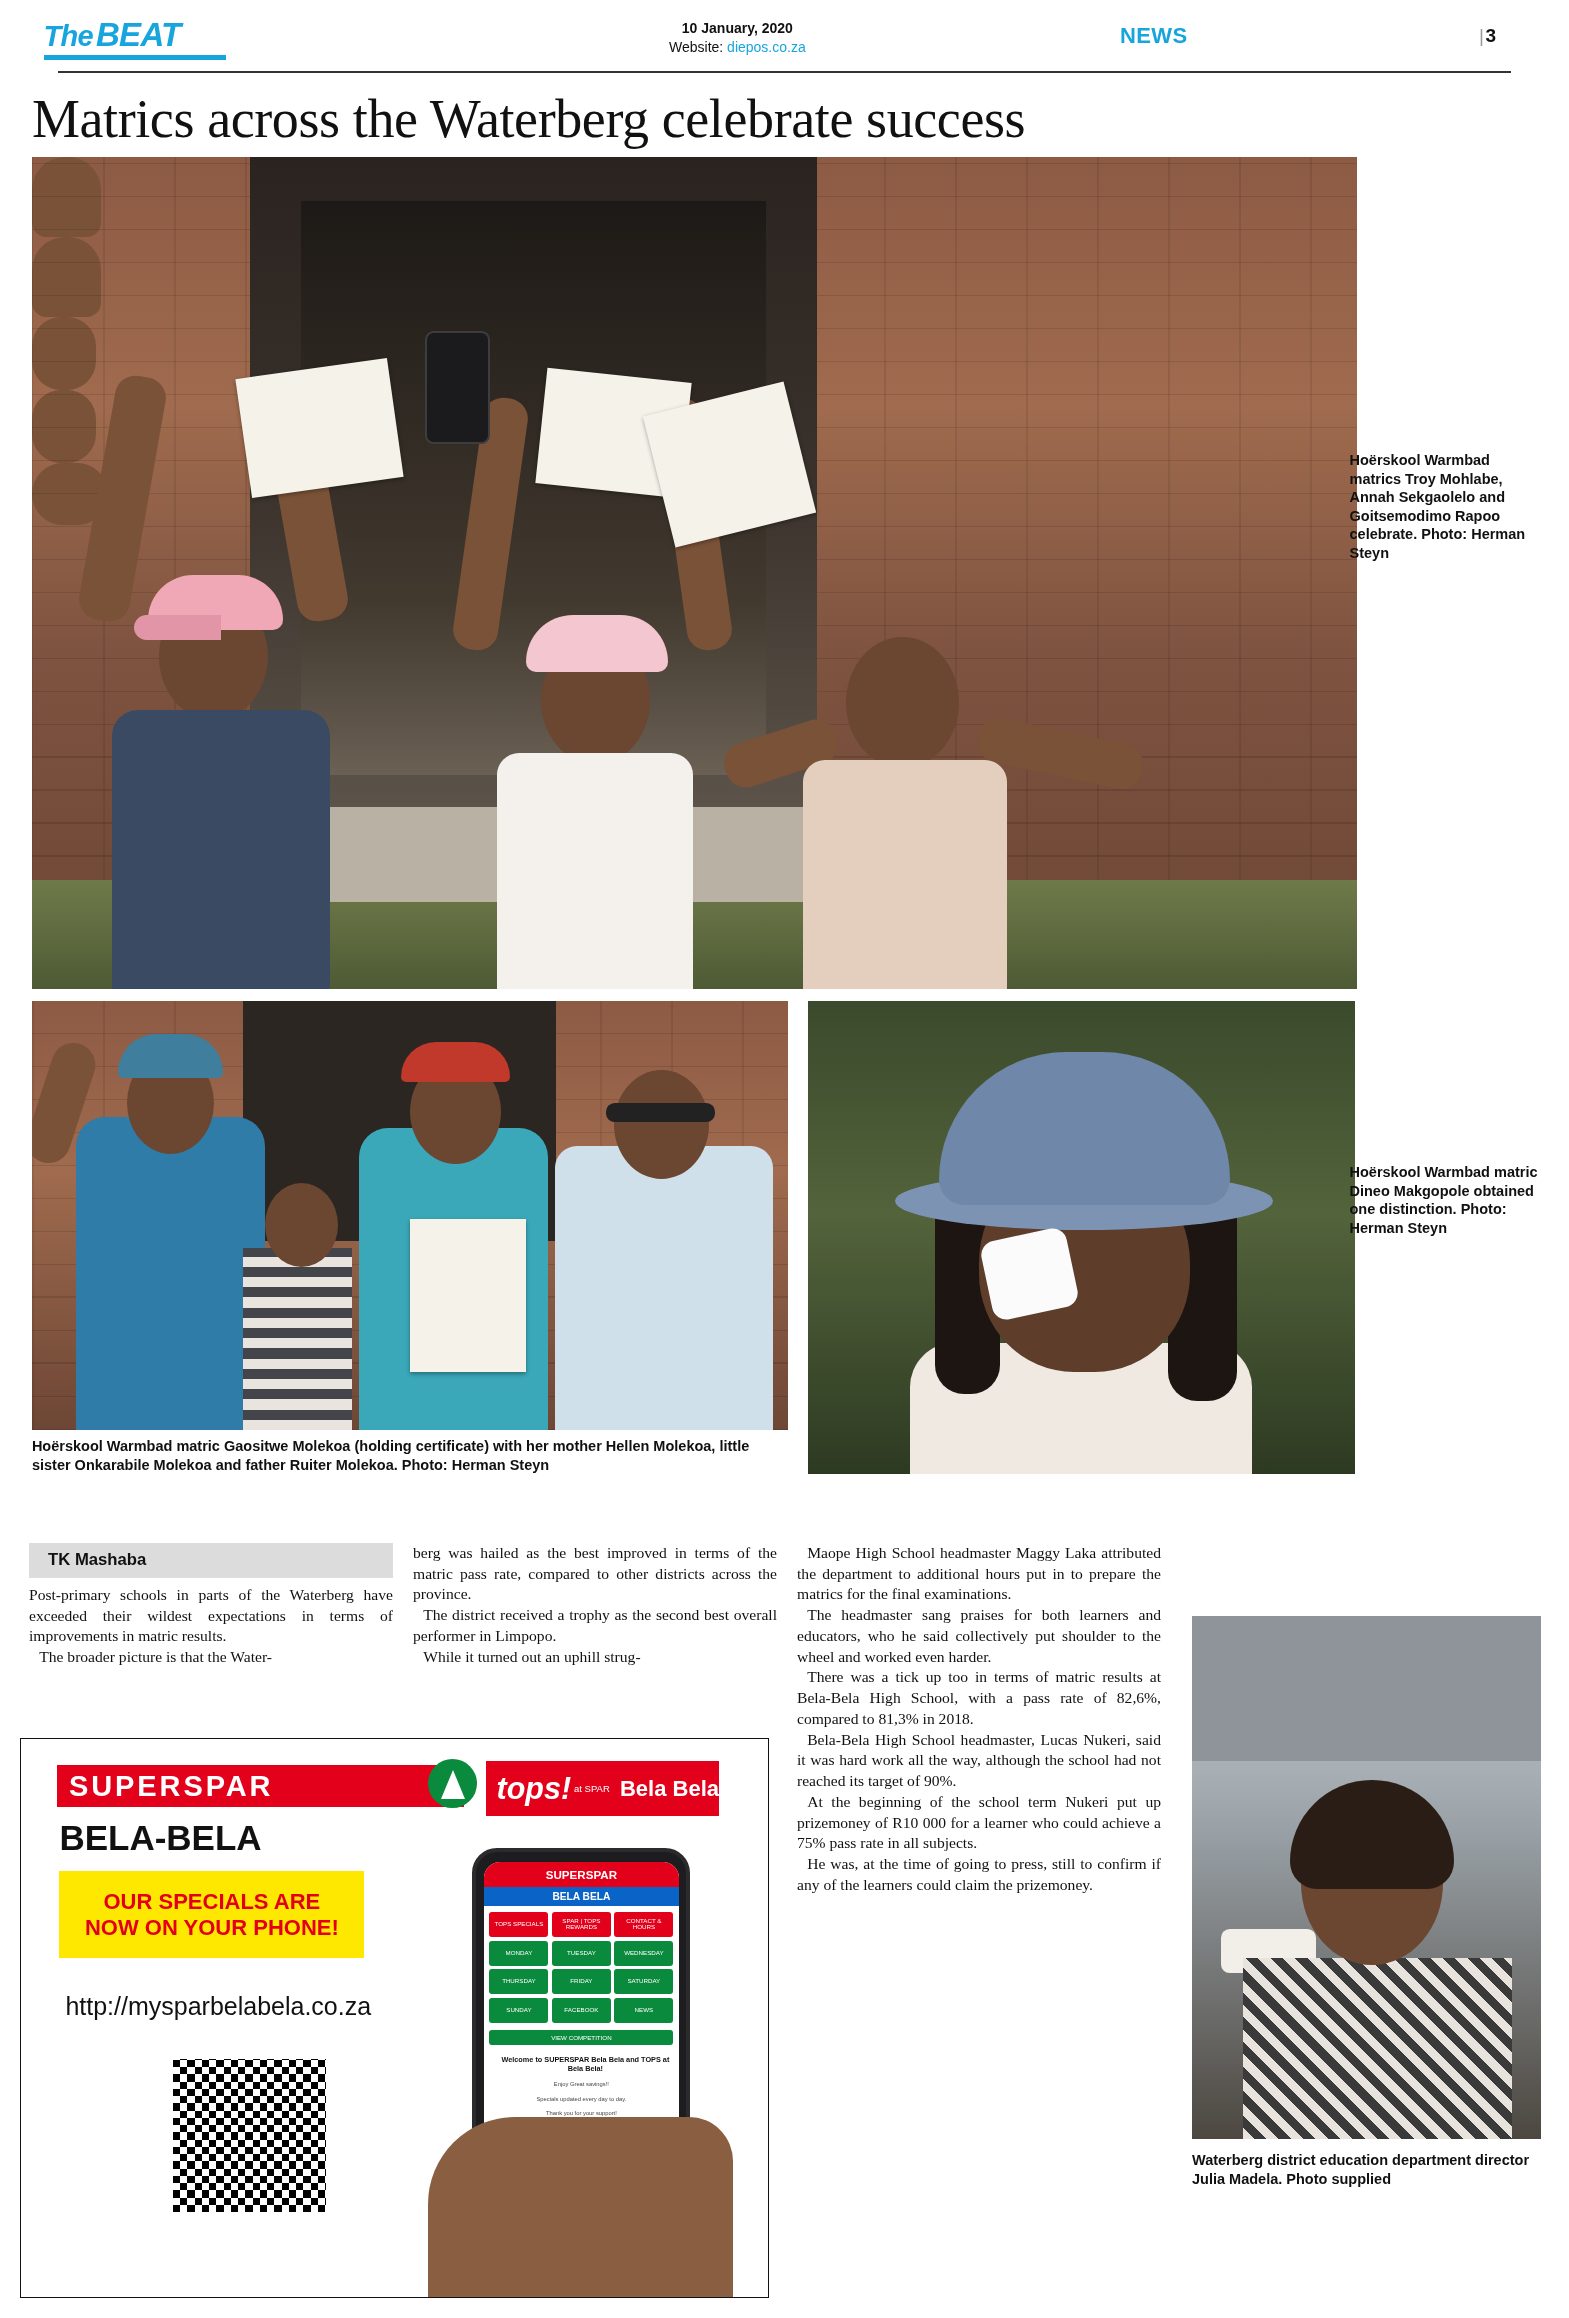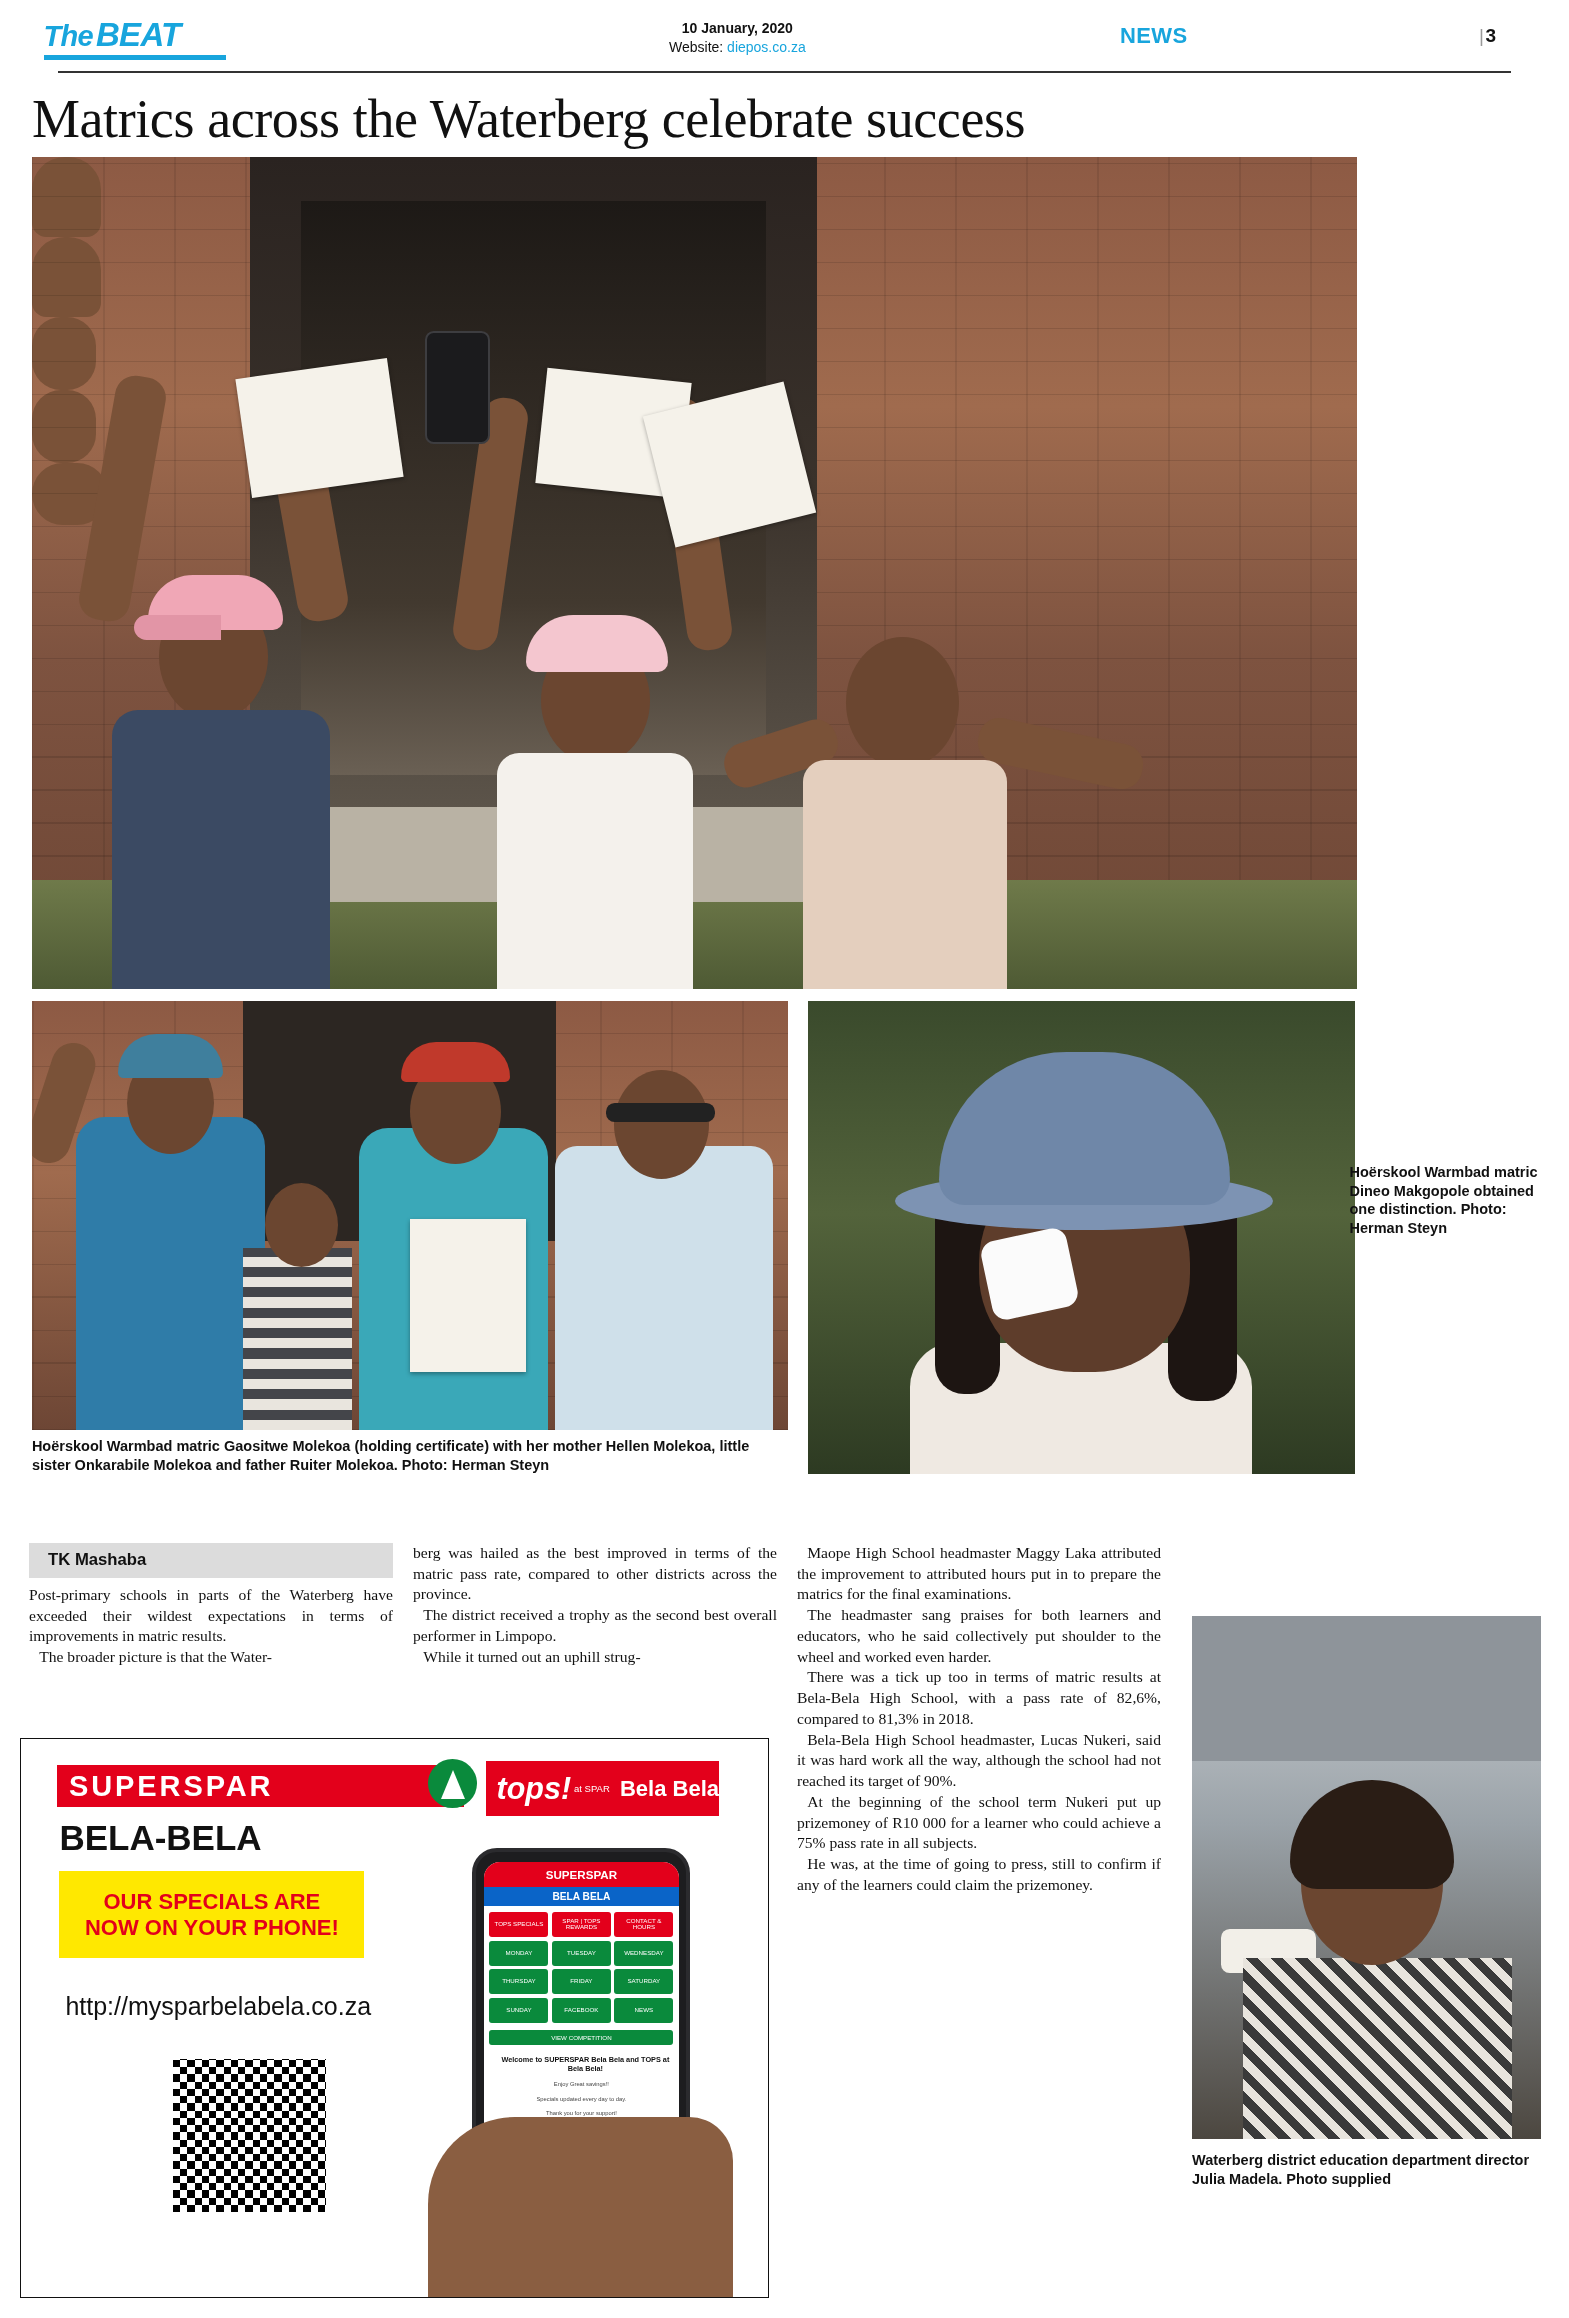--- a/index.html
+++ b/index.html
@@ -394,20 +394,21 @@
     <div class="p3-handR"></div>
     <div class="ph-head p3-head"></div>
     <div class="ph-body p3-body"></div>
 
     <div class="paper paper1"></div>
     <div class="paper paper2"></div>
     <div class="paper paper3"></div>
     <div class="phone"></div>
   </div>
 
+  <div class="cap-right" id="cap-main">Hoërskool Warmbad matrics Troy Mohlabe, Annah Sekgaolelo and Goitsemodimo Rapoo celebrate. Photo: Herman Steyn</div>
 
   <div class="row2">
 
     <div class="photo-family">
       <div class="brickwall"></div>
       <div class="fam-door"></div>
 
       <div class="fam-p" style="left:44px; top:116px; width:189px; height:313px; background:#2f7ca8; border-radius:29px 29px 0 0;"></div>
       <div class="fam-head" style="left:95px; top:51px; width:87px; height:102px;"></div>
       <div class="fam-p" style="left:86px; top:33px; width:105px; height:44px; background:#3f7f9d; border-radius:51px 51px 7.3px 7.3px;"></div>
@@ -449,21 +450,21 @@
     <p>The broader picture is that the Water-</p>
   </div>
 
   <div class="col" id="col2">
     <p class="first">berg was hailed as the best improved in terms of the matric pass rate, compared to other districts across the province.</p>
     <p>The district received a trophy as the second best overall performer in Limpopo.</p>
     <p>While it turned out an uphill strug-</p>
   </div>
 
   <div class="col" id="col3">
-    <p>Maope High School headmaster Maggy Laka attributed the improvement to attributed hours put in to prepare the matrics for the final examinations.</p>
+    <p>Maope High School headmaster Maggy Laka attributed the department to additional hours put in to prepare the matrics for the final examinations.</p>
     <p>The headmaster sang praises for both learners and educators, who he said collectively put shoulder to the wheel and worked even harder.</p>
     <p>There was a tick up too in terms of matric results at Bela-Bela High School, with a pass rate of 82,6%, compared to 81,3% in 2018.</p>
     <p>Bela-Bela High School headmaster, Lucas Nukeri, said it was hard work all the way, although the school had not reached its target of 90%.</p>
     <p>At the beginning of the school term Nukeri put up prizemoney of R10 000 for a learner who could achieve a 75% pass rate in all subjects.</p>
     <p>He was, at the time of going to press, still to confirm if any of the learners could claim the prizemoney.</p>
   </div>
 
   <div class="advert">
     <div class="spar-bar">
       <span>SUPERSPAR</span>

